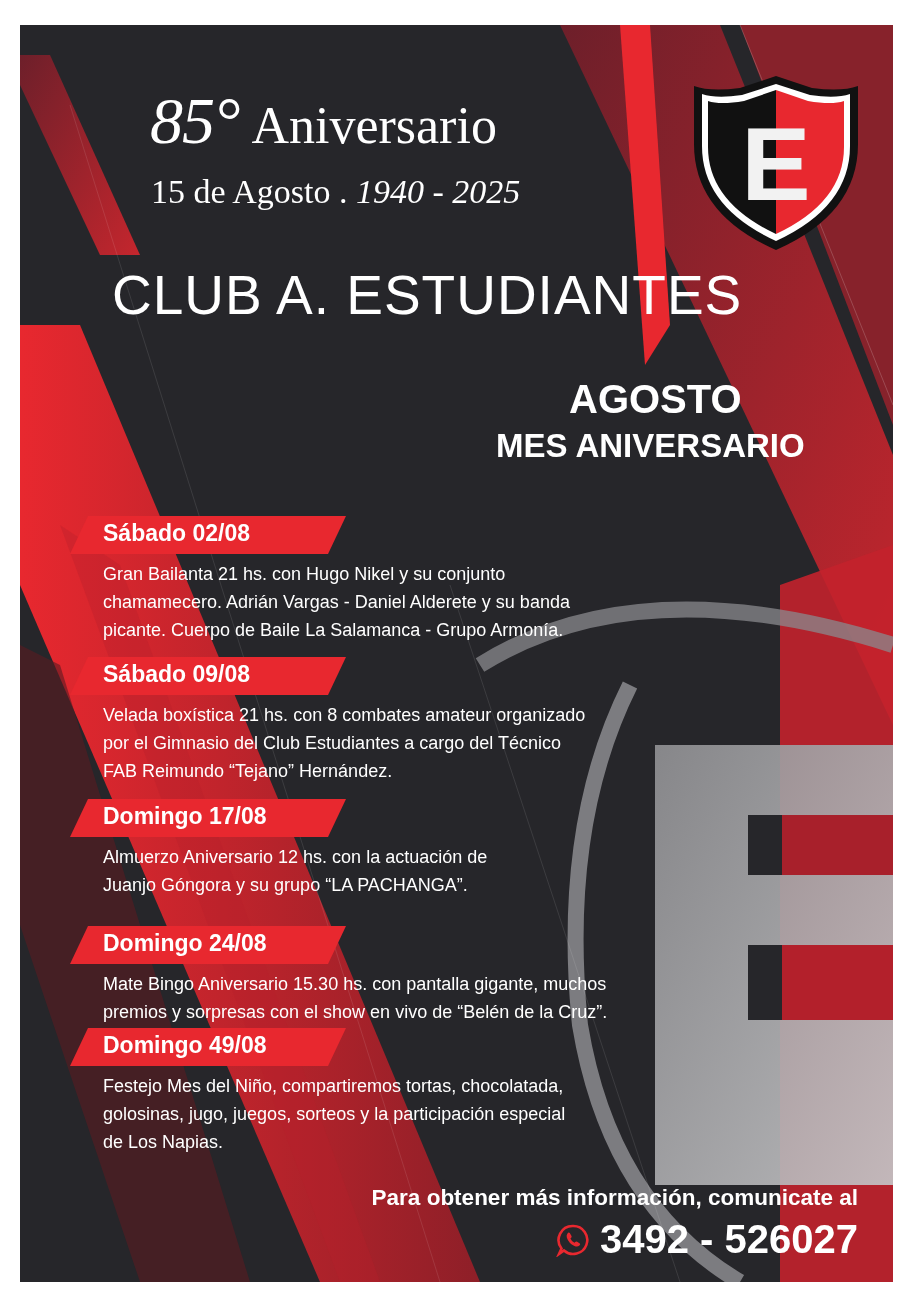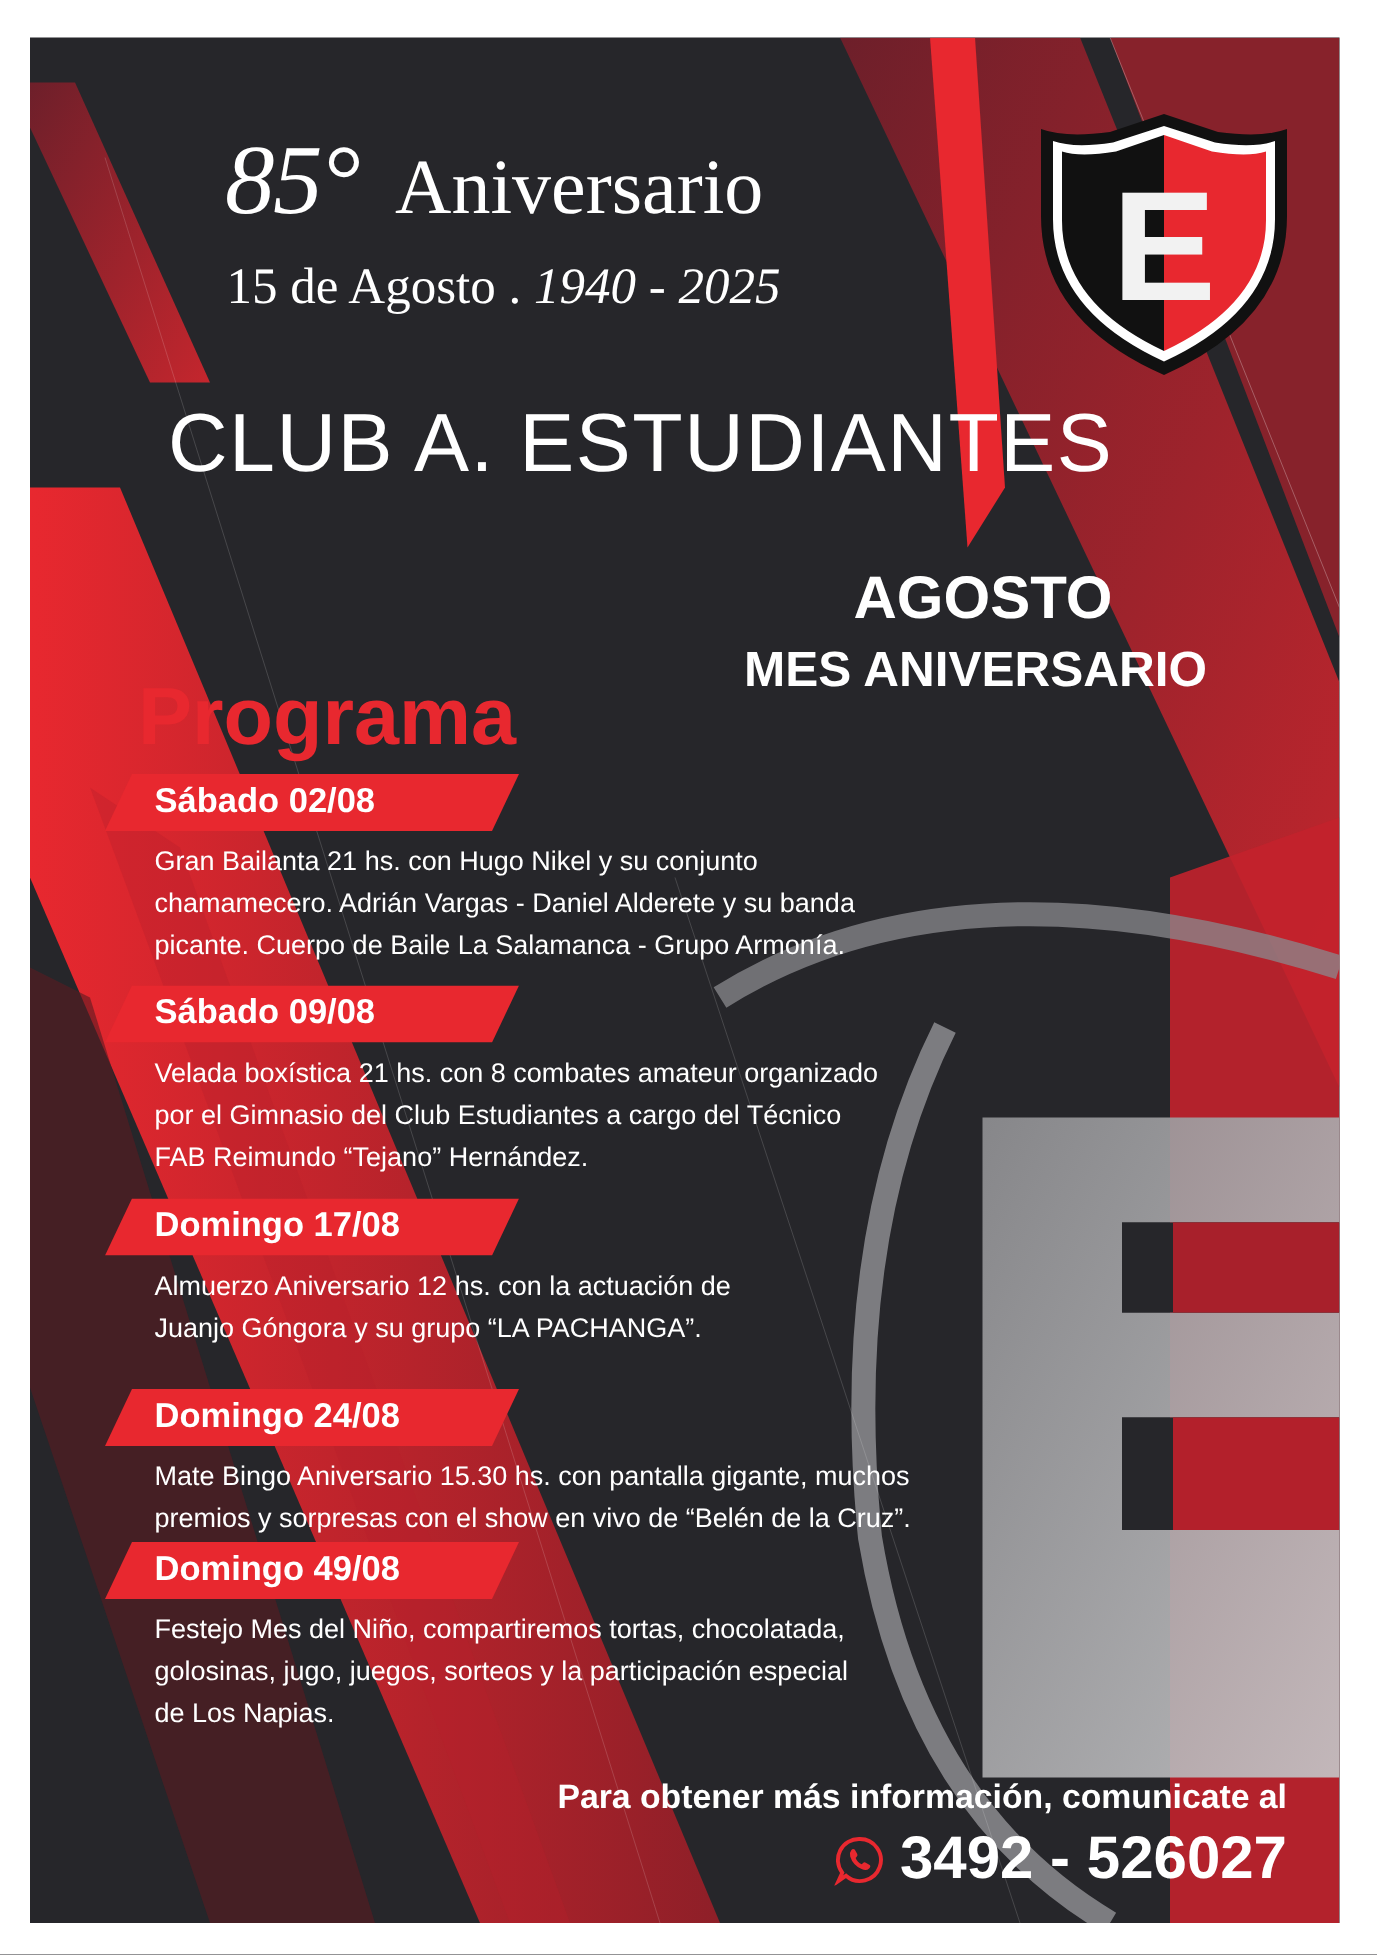--- a/index.html
+++ b/index.html
@@ -13,21 +13,21 @@
   }
   .bg { position: absolute; inset: 0; }
   .bg svg { width: 100%; height: 100%; display: block; }
 
   
   .title-line1 {
     position: absolute; left: 130px; top: 58px; color: #fff;
     font-family: "Liberation Serif", "DejaVu Serif", serif; white-space: nowrap;
   }
   .title-num { font-size: 66px; font-style: italic; letter-spacing: -1px; }
-  .title-word { font-size: 52px; margin-left: 20px; }
+  .title-word { font-size: 52px; margin-left: 8px; }
   .title-line2 {
     position: absolute; left: 131px; top: 148px; color: #fff;
     font-family: "Liberation Serif", "DejaVu Serif", serif; font-size: 34px; white-space: nowrap;
   }
   .title-line2 .years { font-style: italic; }
 
   .crest { position: absolute; left: 672px; top: 49px; width: 168px; height: 178px; }
 
   .club-name {
     position: absolute; left: 92px; top: 238px; color: #fff; font-weight: normal;
@@ -133,21 +133,20 @@
       <path d="M84 10 L118 21 Q144 25 158 20 L158 72 Q158 133 84 167 Q10 133 10 72 L10 20 Q24 25 50 21 Z" fill="#fff"></path>
       <path d="M84 16 L84 160 Q16 128 16 73 L16 27 Q28 31 52 27 Z" fill="#111"></path>
       <path d="M84 16 L116 27 Q140 31 152 27 L152 73 Q152 128 84 160 Z" fill="#e8282f"></path>
       <text x="84" y="126" text-anchor="middle" font-family="Liberation Sans, sans-serif" font-weight="bold" font-size="104" fill="#f2f2f2">E</text>
     </svg>
   </div>
 
   <div class="club-name">CLUB A. ESTUDIANTES</div>
   <div class="agosto">AGOSTO</div>
   <div class="mes">MES ANIVERSARIO</div>
-  <div class="programa">Programa</div>
 
   <div class="event" style="top:491px;">
     <div class="banner">
       <svg viewBox="0 0 276 38">
           <polygon points="18,0 276,0 258,38 0,38" fill="#e8282f"></polygon>
         </svg>
       <span class="banner-label">Sábado 02/08</span>
     </div>
     <p class="event-desc">Gran Bailanta 21 hs. con Hugo Nikel y su conjunto
 chamamecero. Adrián Vargas - Daniel Alderete y su banda

